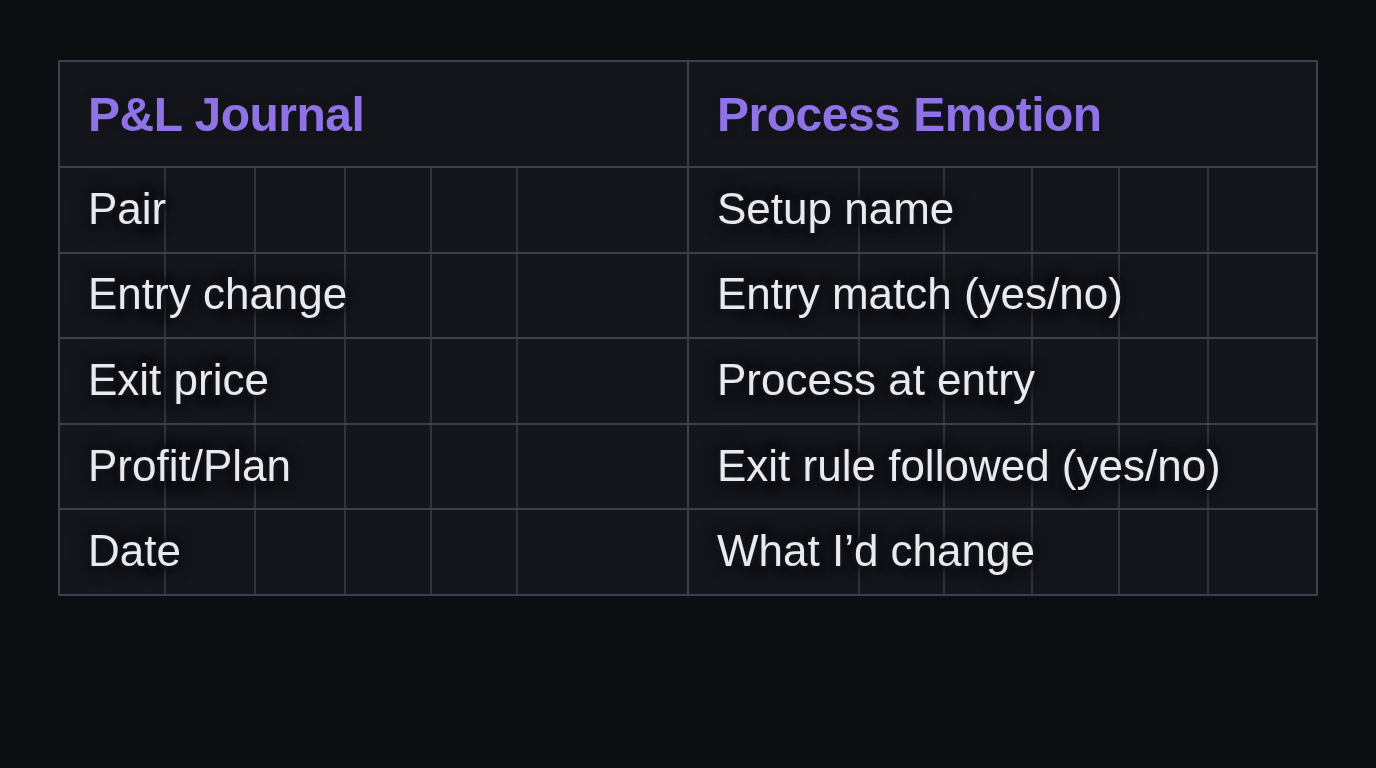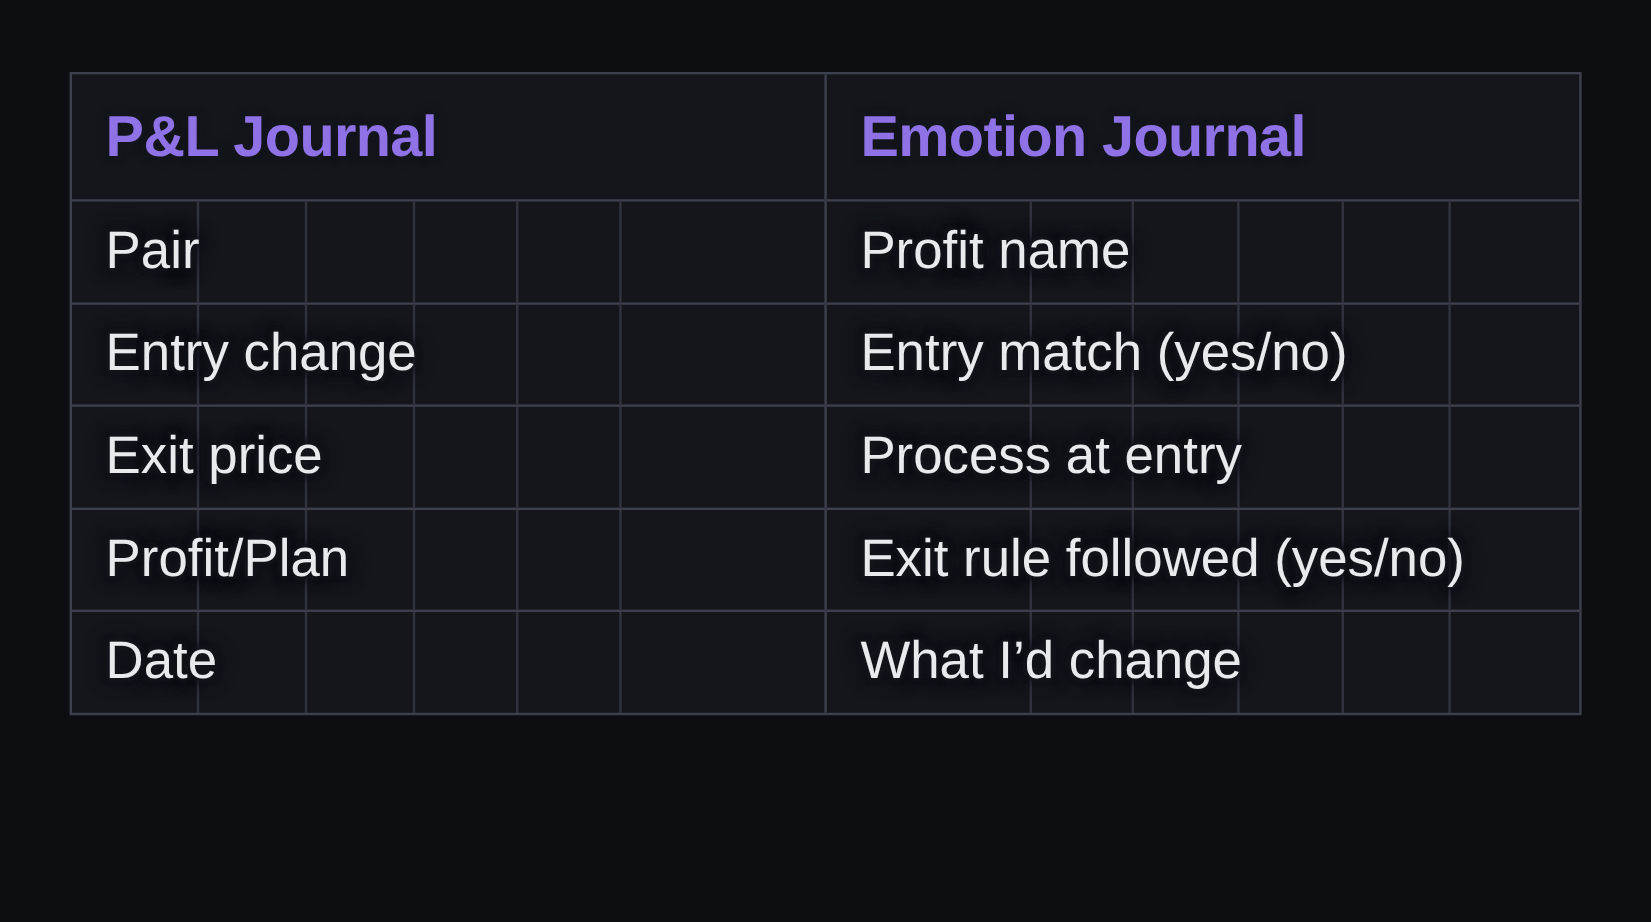--- a/index.html
+++ b/index.html
@@ -171,33 +171,33 @@
             <i></i>
             <i></i>
             <i></i>
         </div>
         <span class="label">Date</span>
       </div>
     </section>
 
     <section class="half right">
       <div class="header-cell">
-        <span class="header-text">Emotion Journal</span>
-      </div>
-
-      <div class="row">
-        <div class="cells">
-          <i></i>
-            <i></i>
-            <i></i>
-            <i></i>
-            <i></i>
-            <i></i>
-        </div>
-        <span class="label">Profit name</span>
+        <span class="header-text">Process Emotion</span>
+      </div>
+
+      <div class="row">
+        <div class="cells">
+          <i></i>
+            <i></i>
+            <i></i>
+            <i></i>
+            <i></i>
+            <i></i>
+        </div>
+        <span class="label">Setup name</span>
       </div>
 
       <div class="row">
         <div class="cells">
           <i></i>
             <i></i>
             <i></i>
             <i></i>
             <i></i>
             <i></i>

